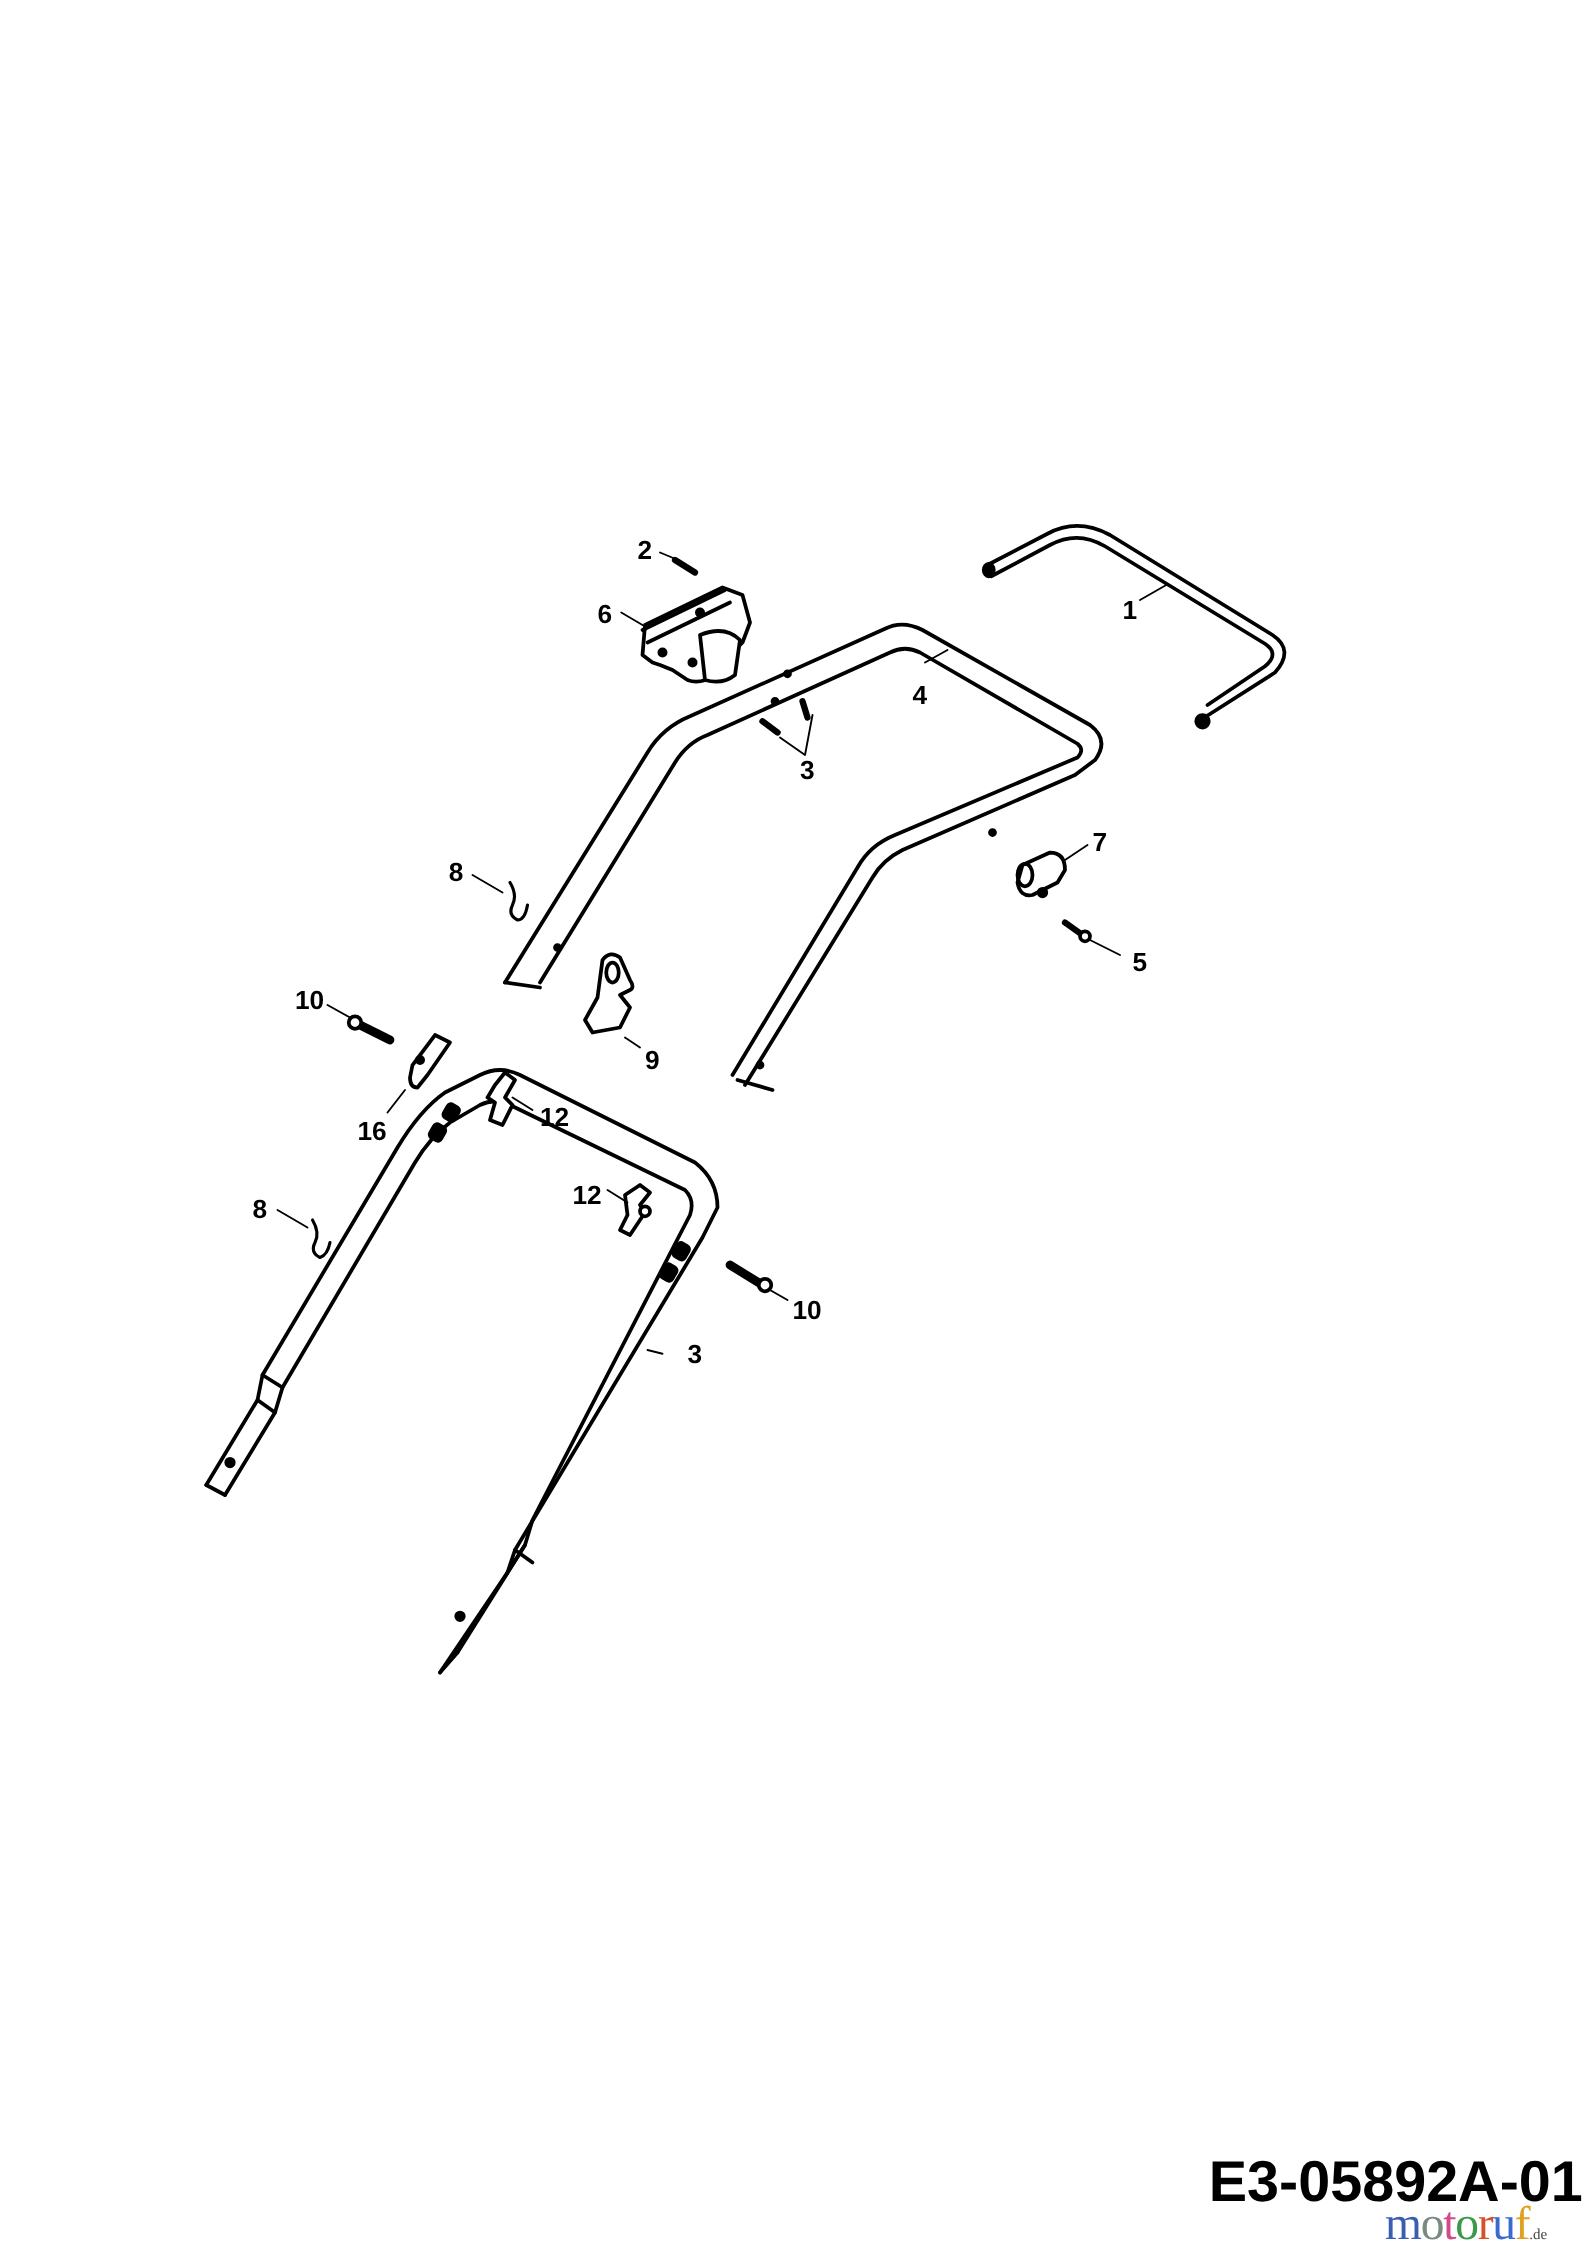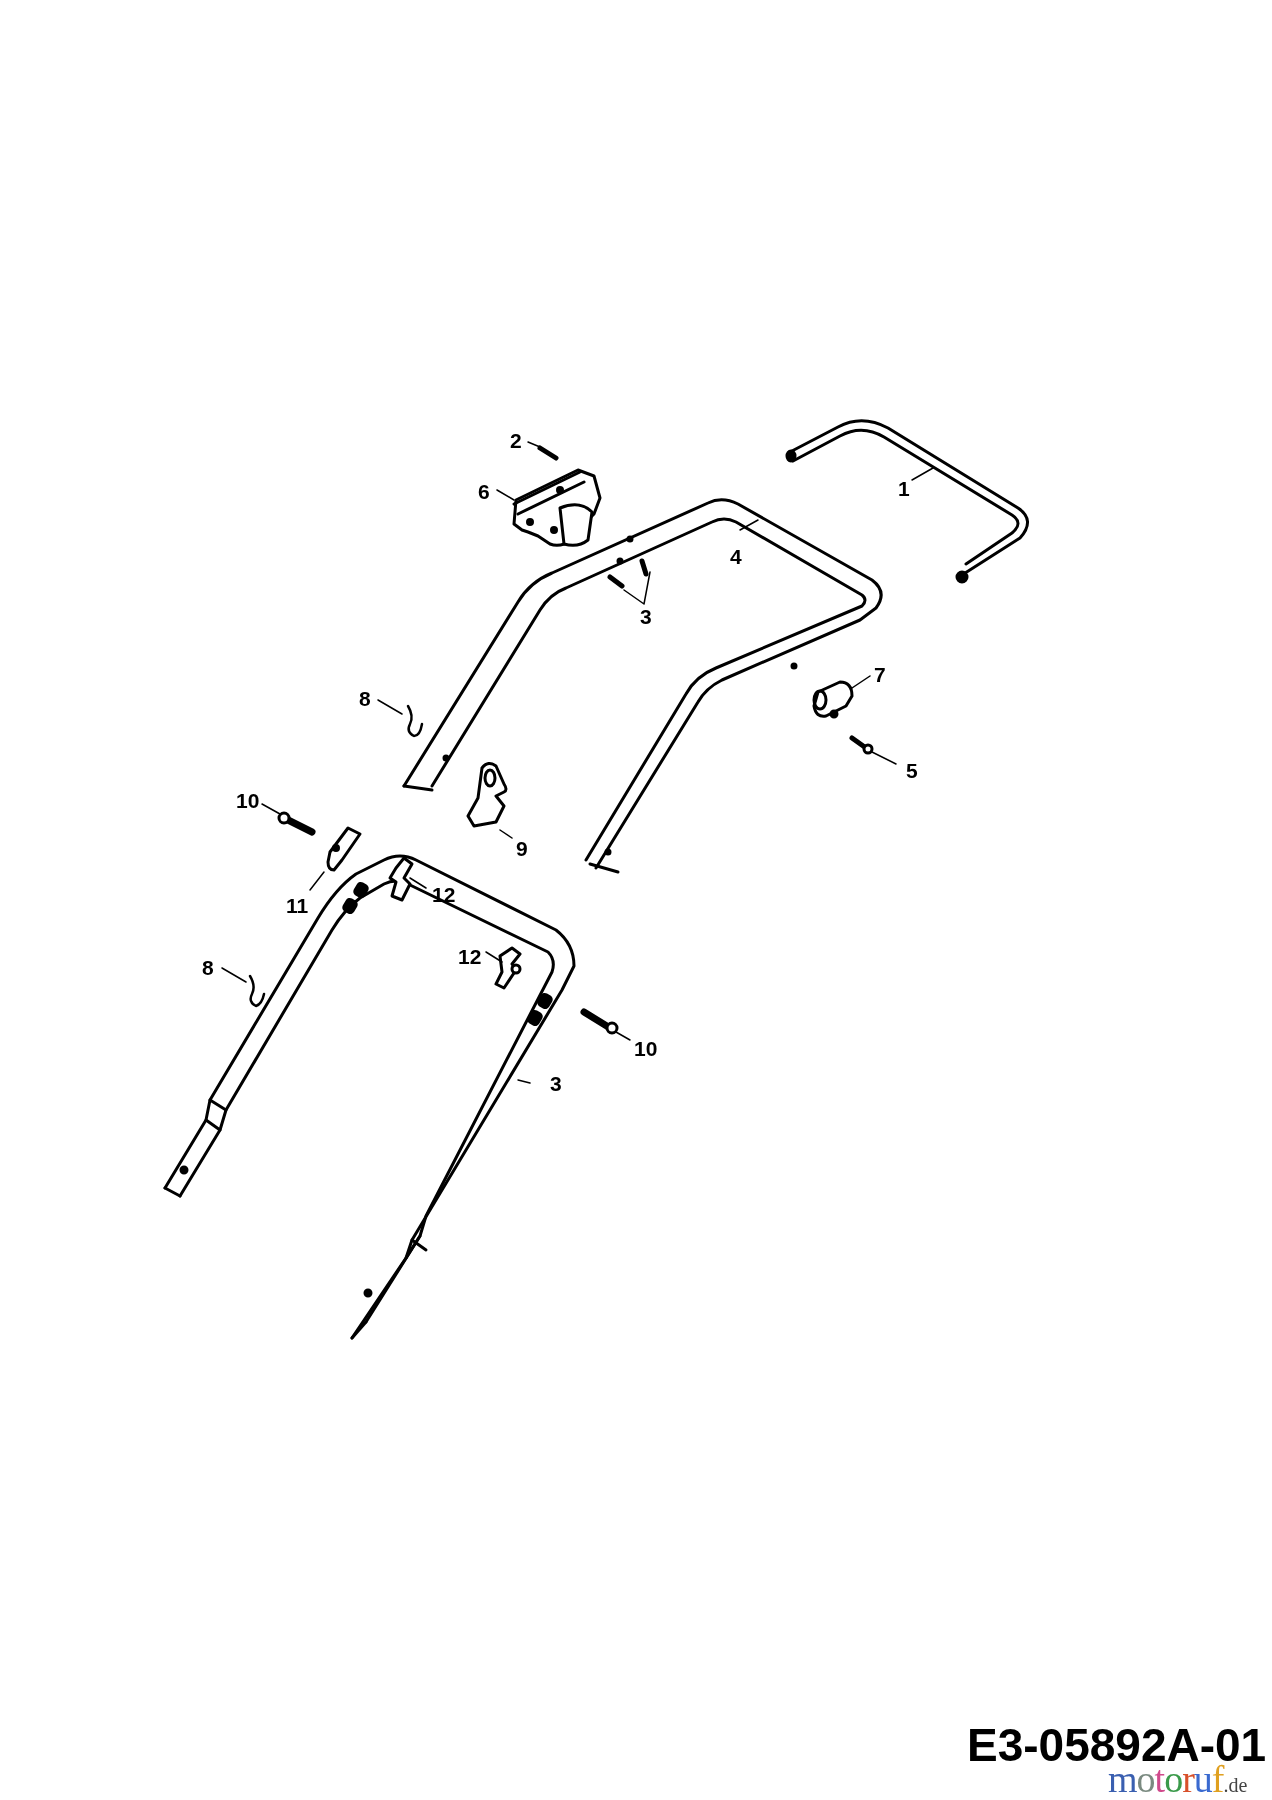--- a/index.html
+++ b/index.html
@@ -7,21 +7,21 @@
          font-family: "Liberation Sans", sans-serif; }
   #diagram { position: absolute; left: 0; top: 0; width: 1272px; height: 1800px; }
   .callout { position: absolute; font-family: "Liberation Sans", sans-serif;
              font-weight: bold; font-size: 21px; color: #000; line-height: 1; }
   #drawing-code { position: absolute; left: 967px; top: 1722px;
                   font-family: "Liberation Sans", sans-serif; font-weight: bold;
                   font-size: 46px; color: #000; letter-spacing: 0px; line-height: 1; text-align: center; }
   #watermark { position: absolute; left: 1108px; top: 1760px;
                font-family: "Liberation Serif", serif; font-size: 38px; line-height: 1;
                letter-spacing: -1px; }
-  #watermark .tld { font-size: 20px; color: #444; letter-spacing: 0; }
+  #watermark .tld { font-size: 12px; color: #444; letter-spacing: 0; }
 </style>
 </head>
 <body>
 
 <svg id="diagram" viewBox="0 0 1272 1800" xmlns="http://www.w3.org/2000/svg" fill="none" stroke="#000" stroke-width="3" stroke-linecap="round" stroke-linejoin="round">
 
   <g>
     <path d="M790 452 L838 427 Q862 414 888 428 L1018 508 Q1036 520 1020 538 L962 575"></path>
     <path d="M793 461 L840 436 Q862 424 884 437 L1012 515 Q1024 523 1012 533 L966 564"></path>
     <ellipse cx="791" cy="456" rx="4" ry="5" fill="#000"></ellipse>
@@ -144,21 +144,21 @@
 <span class="callout" style="left:898px;top:478px;">1</span>
 <span class="callout" style="left:510px;top:430px;">2</span>
 <span class="callout" style="left:640px;top:606px;">3</span>
 <span class="callout" style="left:730px;top:546px;">4</span>
 <span class="callout" style="left:906px;top:760px;">5</span>
 <span class="callout" style="left:478px;top:481px;">6</span>
 <span class="callout" style="left:874px;top:664px;">7</span>
 <span class="callout" style="left:359px;top:688px;">8</span>
 <span class="callout" style="left:516px;top:838px;">9</span>
 <span class="callout" style="left:236px;top:790px;">10</span>
-<span class="callout" style="left:286px;top:895px;">11</span>
+<span class="callout" style="left:286px;top:895px;">16</span>
 <span class="callout" style="left:432px;top:884px;">12</span>
 <span class="callout" style="left:458px;top:946px;">12</span>
 <span class="callout" style="left:202px;top:957px;">8</span>
 <span class="callout" style="left:634px;top:1038px;">10</span>
 <span class="callout" style="left:550px;top:1073px;">3</span>
 
 <div id="drawing-code">E3-05892A-01</div>
 
 <div id="watermark">
   <span style="color:#3a5fb0">m</span><span style="color:#7a8a80">o</span><span style="color:#d04a8c">t</span><span style="color:#3a9a4a">o</span><span style="color:#d8502a">r</span><span style="color:#3a6ad0">u</span><span style="color:#e0a020">f</span><span class="tld">.de</span>

